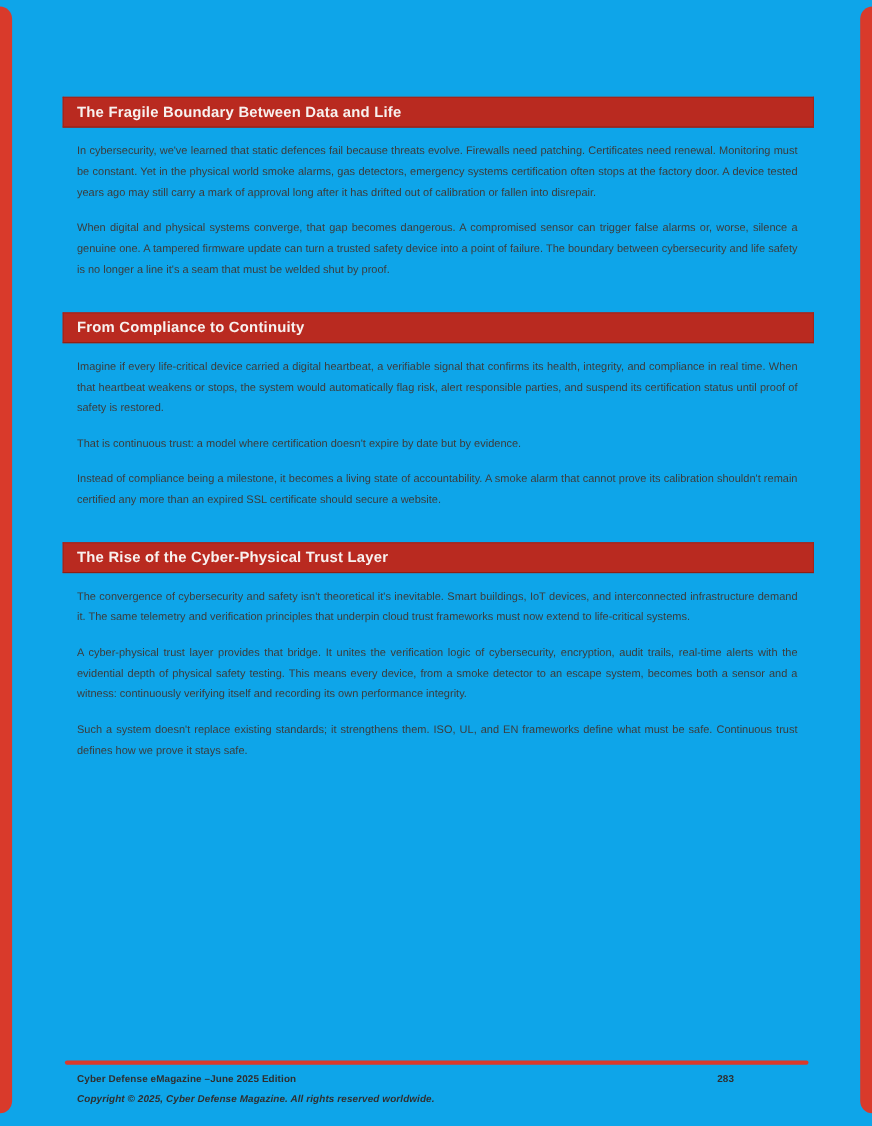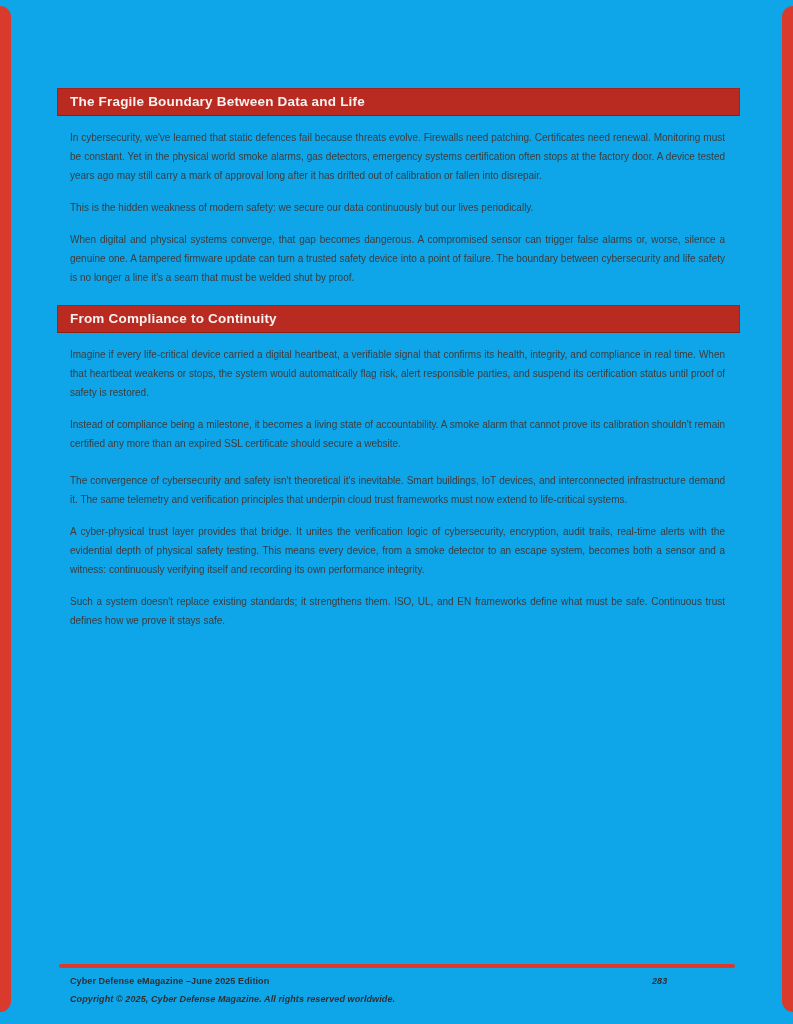--- a/index.html
+++ b/index.html
@@ -26,21 +26,21 @@
   }
   .edge-left  { left: 0;  border-radius: 0 14px 14px 0; }
   .edge-right { right: 0; border-radius: 14px 0 0 14px; }
 
   .content {
     position: absolute;
     left: 57px;
     top: 88px;
     width: 683px;
   }
-  .section + .section { margin-top: 18px; }
+  .section + .section { margin-top: 29px; }
   .section-header {
     box-sizing: border-box;
     width: 100%;
     background: #b92a20;
     border: 1px solid #a2241b;
     border-bottom-color: #8f1e15;
     color: #f8f1ef;
     font-size: 13.5px;
     font-weight: bold;
     letter-spacing: 0.2px;
@@ -74,21 +74,20 @@
     color: #2f2f2f;
     letter-spacing: 0.1px;
   }
   .footer-page-number {
     position: absolute;
     left: 582px;
     top: 0;
     font-size: 9px;
     font-weight: bold;
     color: #2f2f2f;
-    font-style: italic;
   }
   .footer-line2 {
     position: absolute;
     left: 70px;
     top: 994px;
     width: 665px;
     font-size: 9px;
     font-weight: bold;
     color: #2f2f2f;
     letter-spacing: 0.1px;
@@ -101,31 +100,32 @@
 <div class="page">
 
   <div class="edge edge-left"></div>
   <div class="edge edge-right"></div>
 
   <div class="content">
 
     <section class="section">
       <div class="section-header">The Fragile Boundary Between Data and Life</div>
       <p>In cybersecurity, we've learned that static defences fail because threats evolve. Firewalls need patching. Certificates need renewal. Monitoring must be constant. Yet in the physical world smoke alarms, gas detectors, emergency systems certification often stops at the factory door. A device tested years ago may still carry a mark of approval long after it has drifted out of calibration or fallen into disrepair.</p>
-      <p>This is the hidden weakness of modern safety: we secure our data continuously but our lives periodically.</p>
       <p>When digital and physical systems converge, that gap becomes dangerous. A compromised sensor can trigger false alarms or, worse, silence a genuine one. A tampered firmware update can turn a trusted safety device into a point of failure. The boundary between cybersecurity and life safety is no longer a line it's a seam that must be welded shut by proof.</p>
     </section>
 
     <section class="section">
       <div class="section-header">From Compliance to Continuity</div>
       <p>Imagine if every life-critical device carried a digital heartbeat, a verifiable signal that confirms its health, integrity, and compliance in real time. When that heartbeat weakens or stops, the system would automatically flag risk, alert responsible parties, and suspend its certification status until proof of safety is restored.</p>
+      <p>That is continuous trust: a model where certification doesn't expire by date but by evidence.</p>
       <p>Instead of compliance being a milestone, it becomes a living state of accountability. A smoke alarm that cannot prove its calibration shouldn't remain certified any more than an expired SSL certificate should secure a website.</p>
     </section>
 
     <section class="section">
+      <div class="section-header">The Rise of the Cyber-Physical Trust Layer</div>
       <p>The convergence of cybersecurity and safety isn't theoretical it's inevitable. Smart buildings, IoT devices, and interconnected infrastructure demand it. The same telemetry and verification principles that underpin cloud trust frameworks must now extend to life-critical systems.</p>
       <p>A cyber-physical trust layer provides that bridge. It unites the verification logic of cybersecurity, encryption, audit trails, real-time alerts with the evidential depth of physical safety testing. This means every device, from a smoke detector to an escape system, becomes both a sensor and a witness: continuously verifying itself and recording its own performance integrity.</p>
       <p>Such a system doesn't replace existing standards; it strengthens them. ISO, UL, and EN frameworks define what must be safe. Continuous trust defines how we prove it stays safe.</p>
     </section>
 
   </div>
 
   <div class="footer-rule"></div>
 
   <div class="footer-line1">

